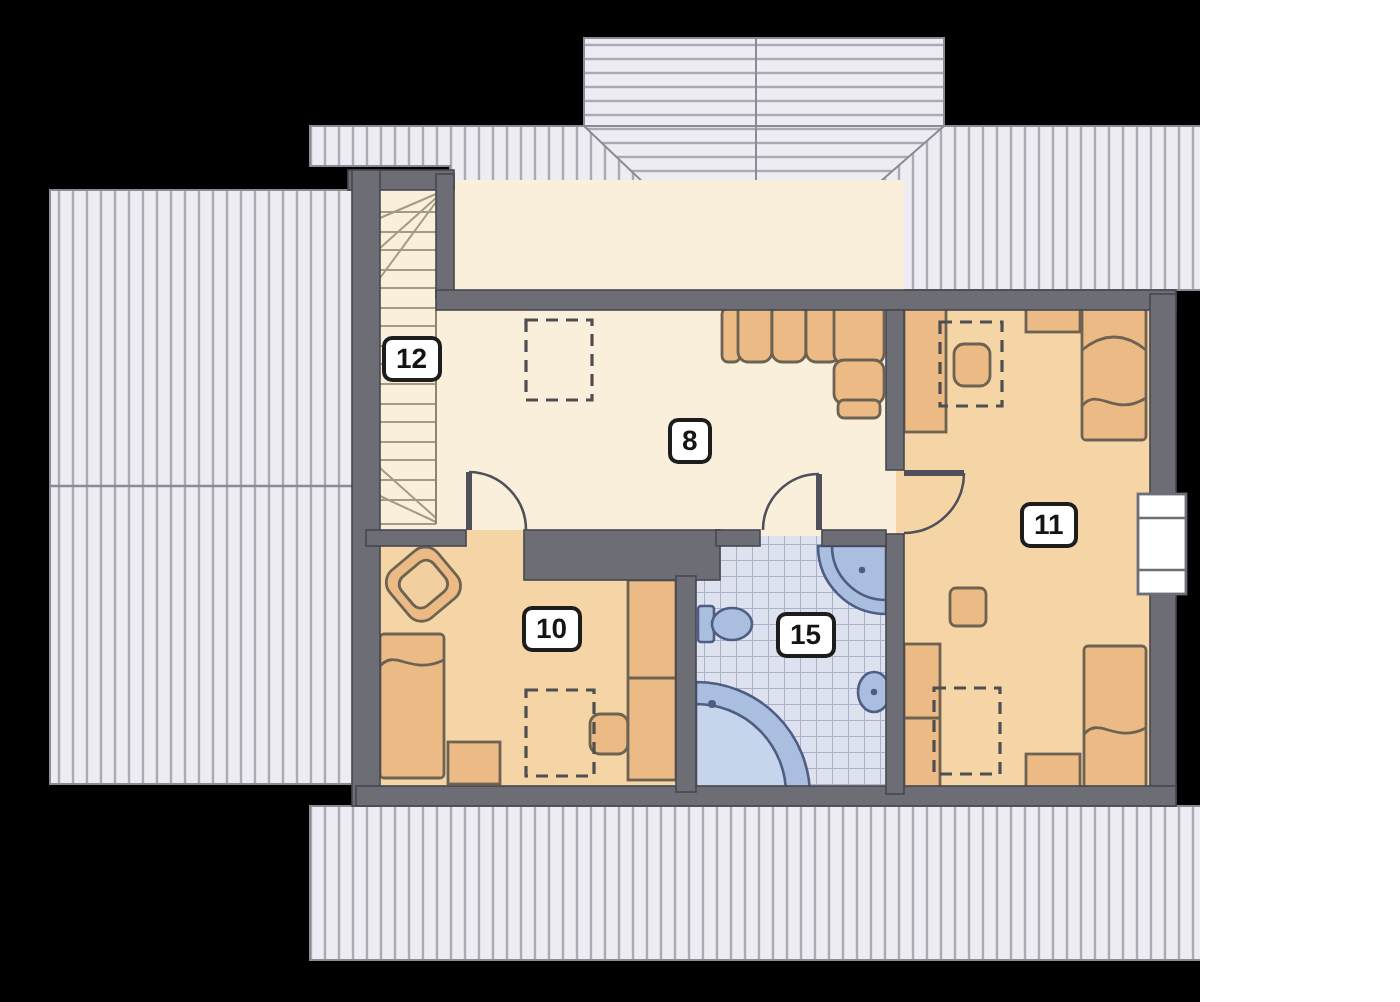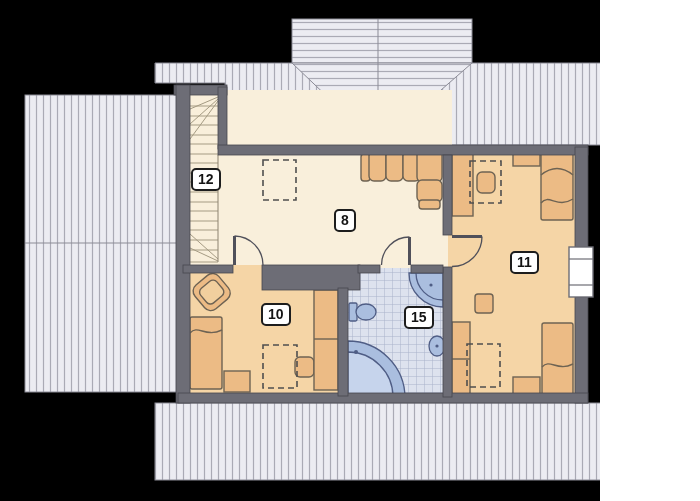--- a/index.html
+++ b/index.html
@@ -5,21 +5,21 @@
   html,body{margin:0;padding:0;background:#fff;}
   #plan{position:relative;width:600px;height:501px;background:#000000;overflow:hidden;
         font-family:"Liberation Sans",sans-serif;}
   #plan svg{position:absolute;left:0;top:0;}
   .lbl{position:absolute;background:#fff;border:2px solid var(--label_border,#1d1d1d);
        border-radius:5px;font:700 14px/1.2 "Liberation Sans",sans-serif;color:#141414;
        padding:1px 5px;z-index:5;}
   #lbl12{left:191px;top:168px}
   #lbl13{left:334px;top:209px}
   #lbl14{left:510px;top:251px}
-  #lbl15{left:404px;top:306px}
+  #lbl15{left:388px;top:306px}
   #lbl16{left:261px;top:303px}
 </style>
 </head>
 <body>
 
 <div id="plan">
   <svg width="700" height="501" viewBox="0 0 700 501">
     <defs>
       <pattern id="vstripe" width="7" height="10" patternUnits="userSpaceOnUse">
         <rect width="7" height="10" style="fill:var(--roof_fill,#ececf2)"></rect>

